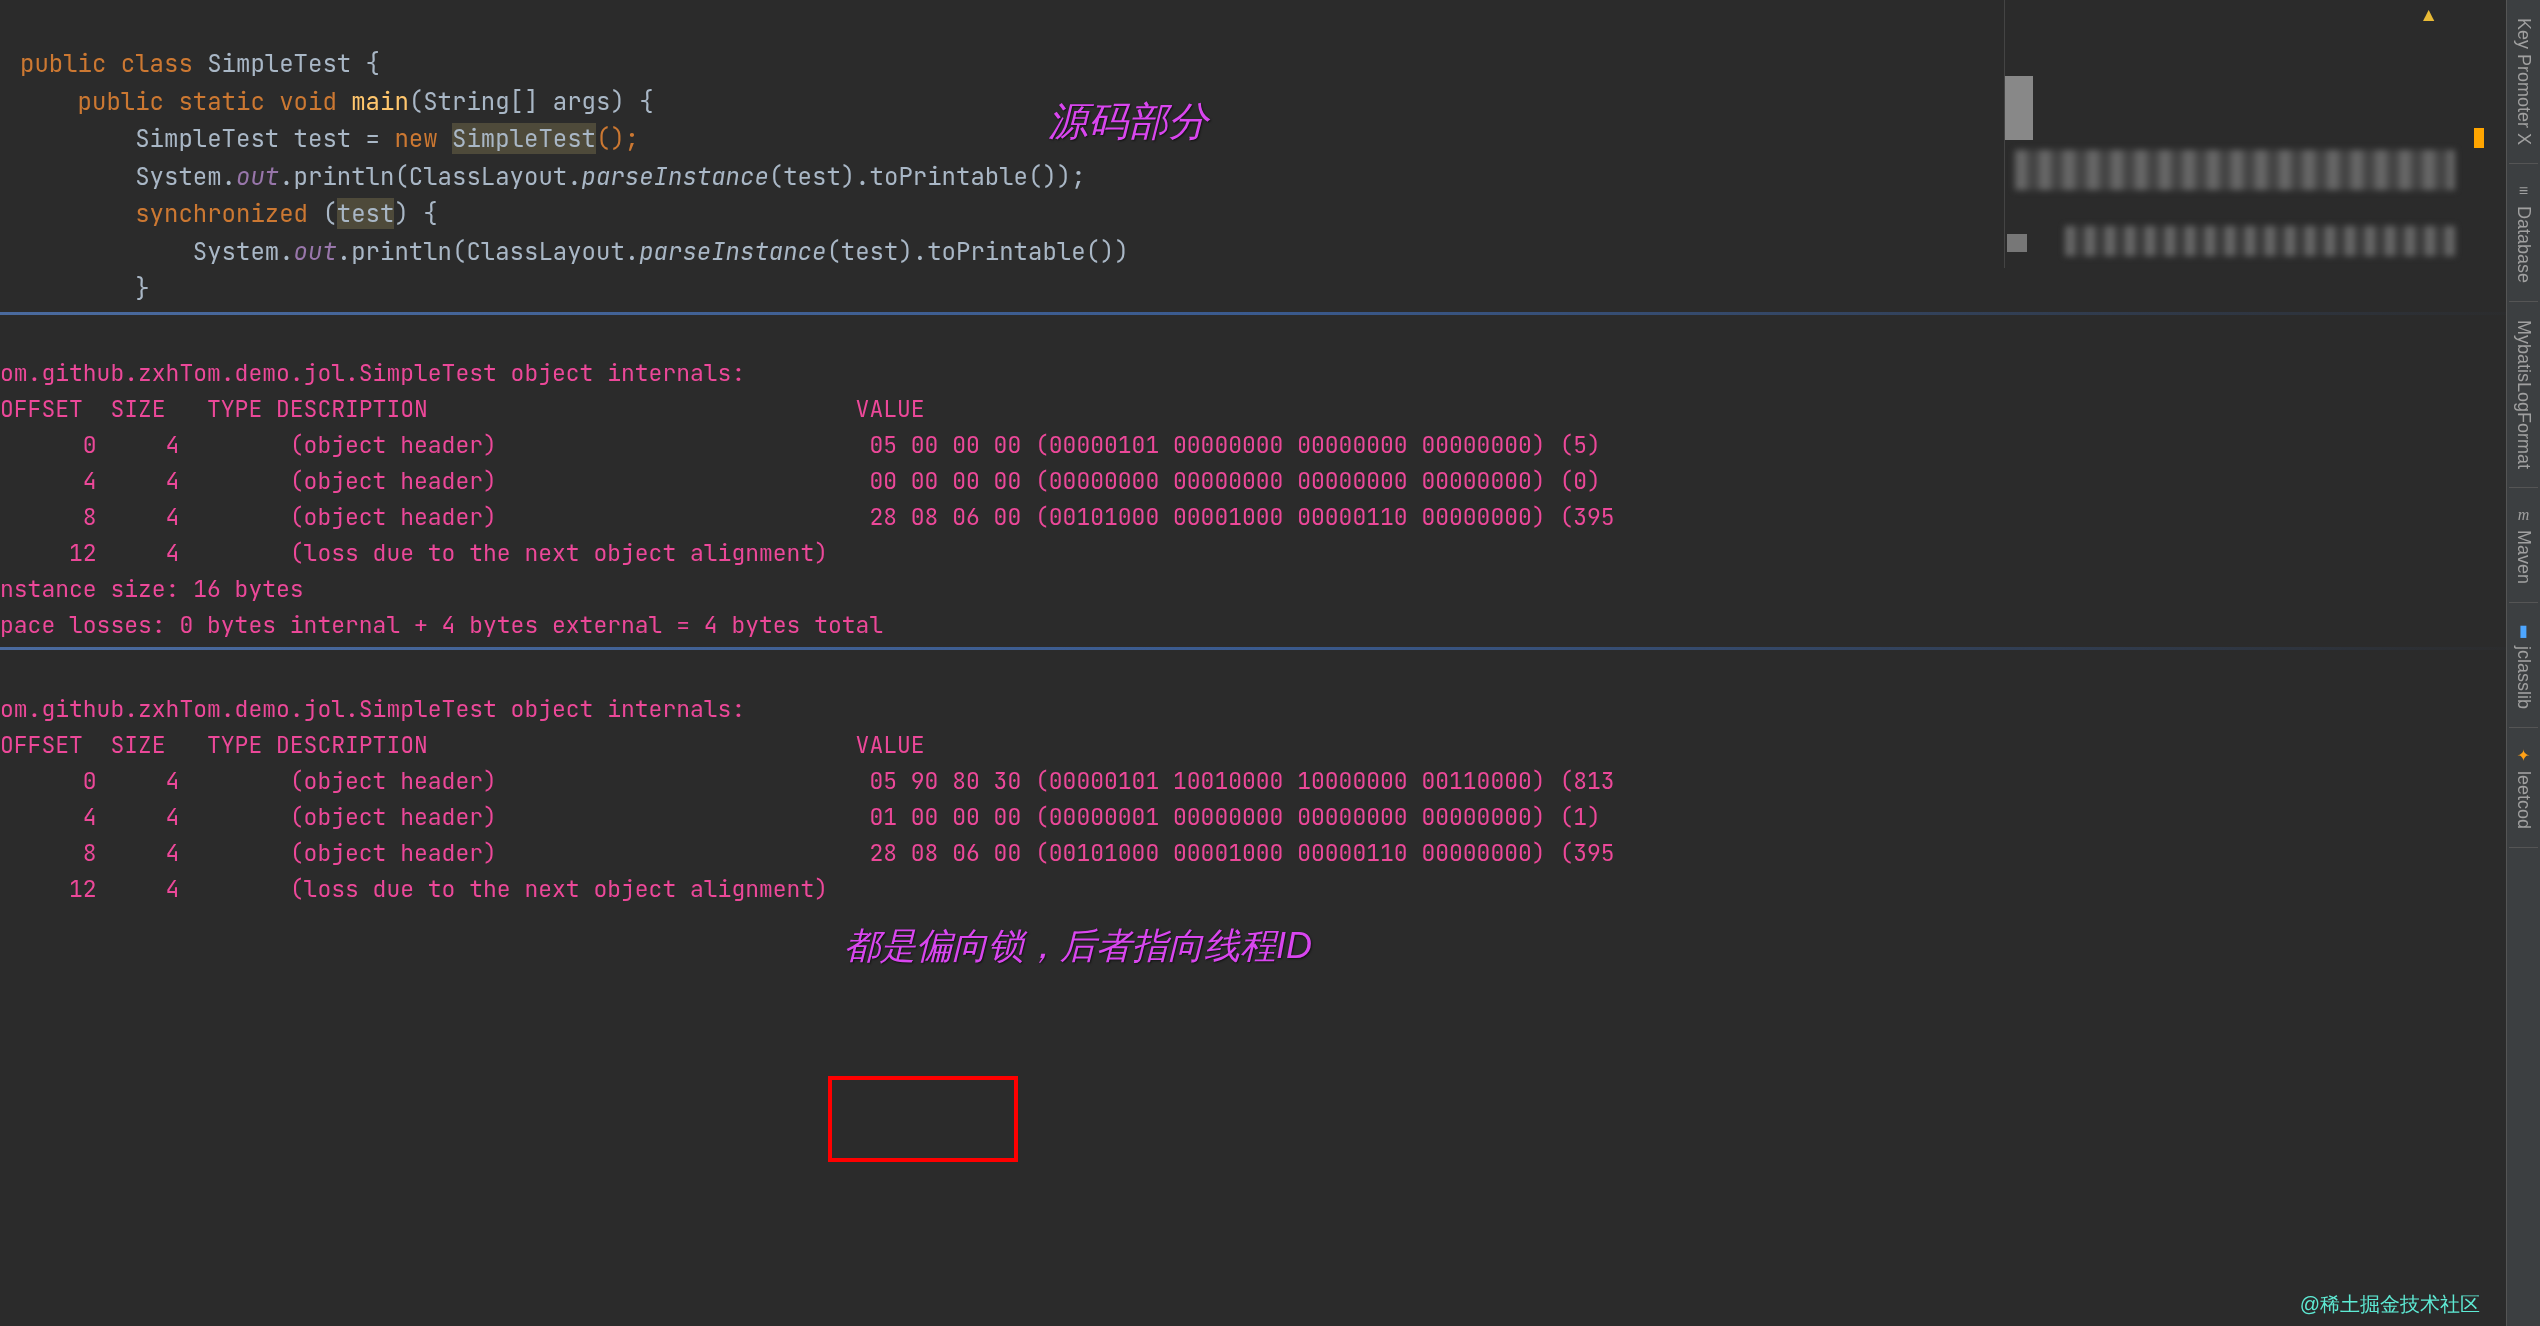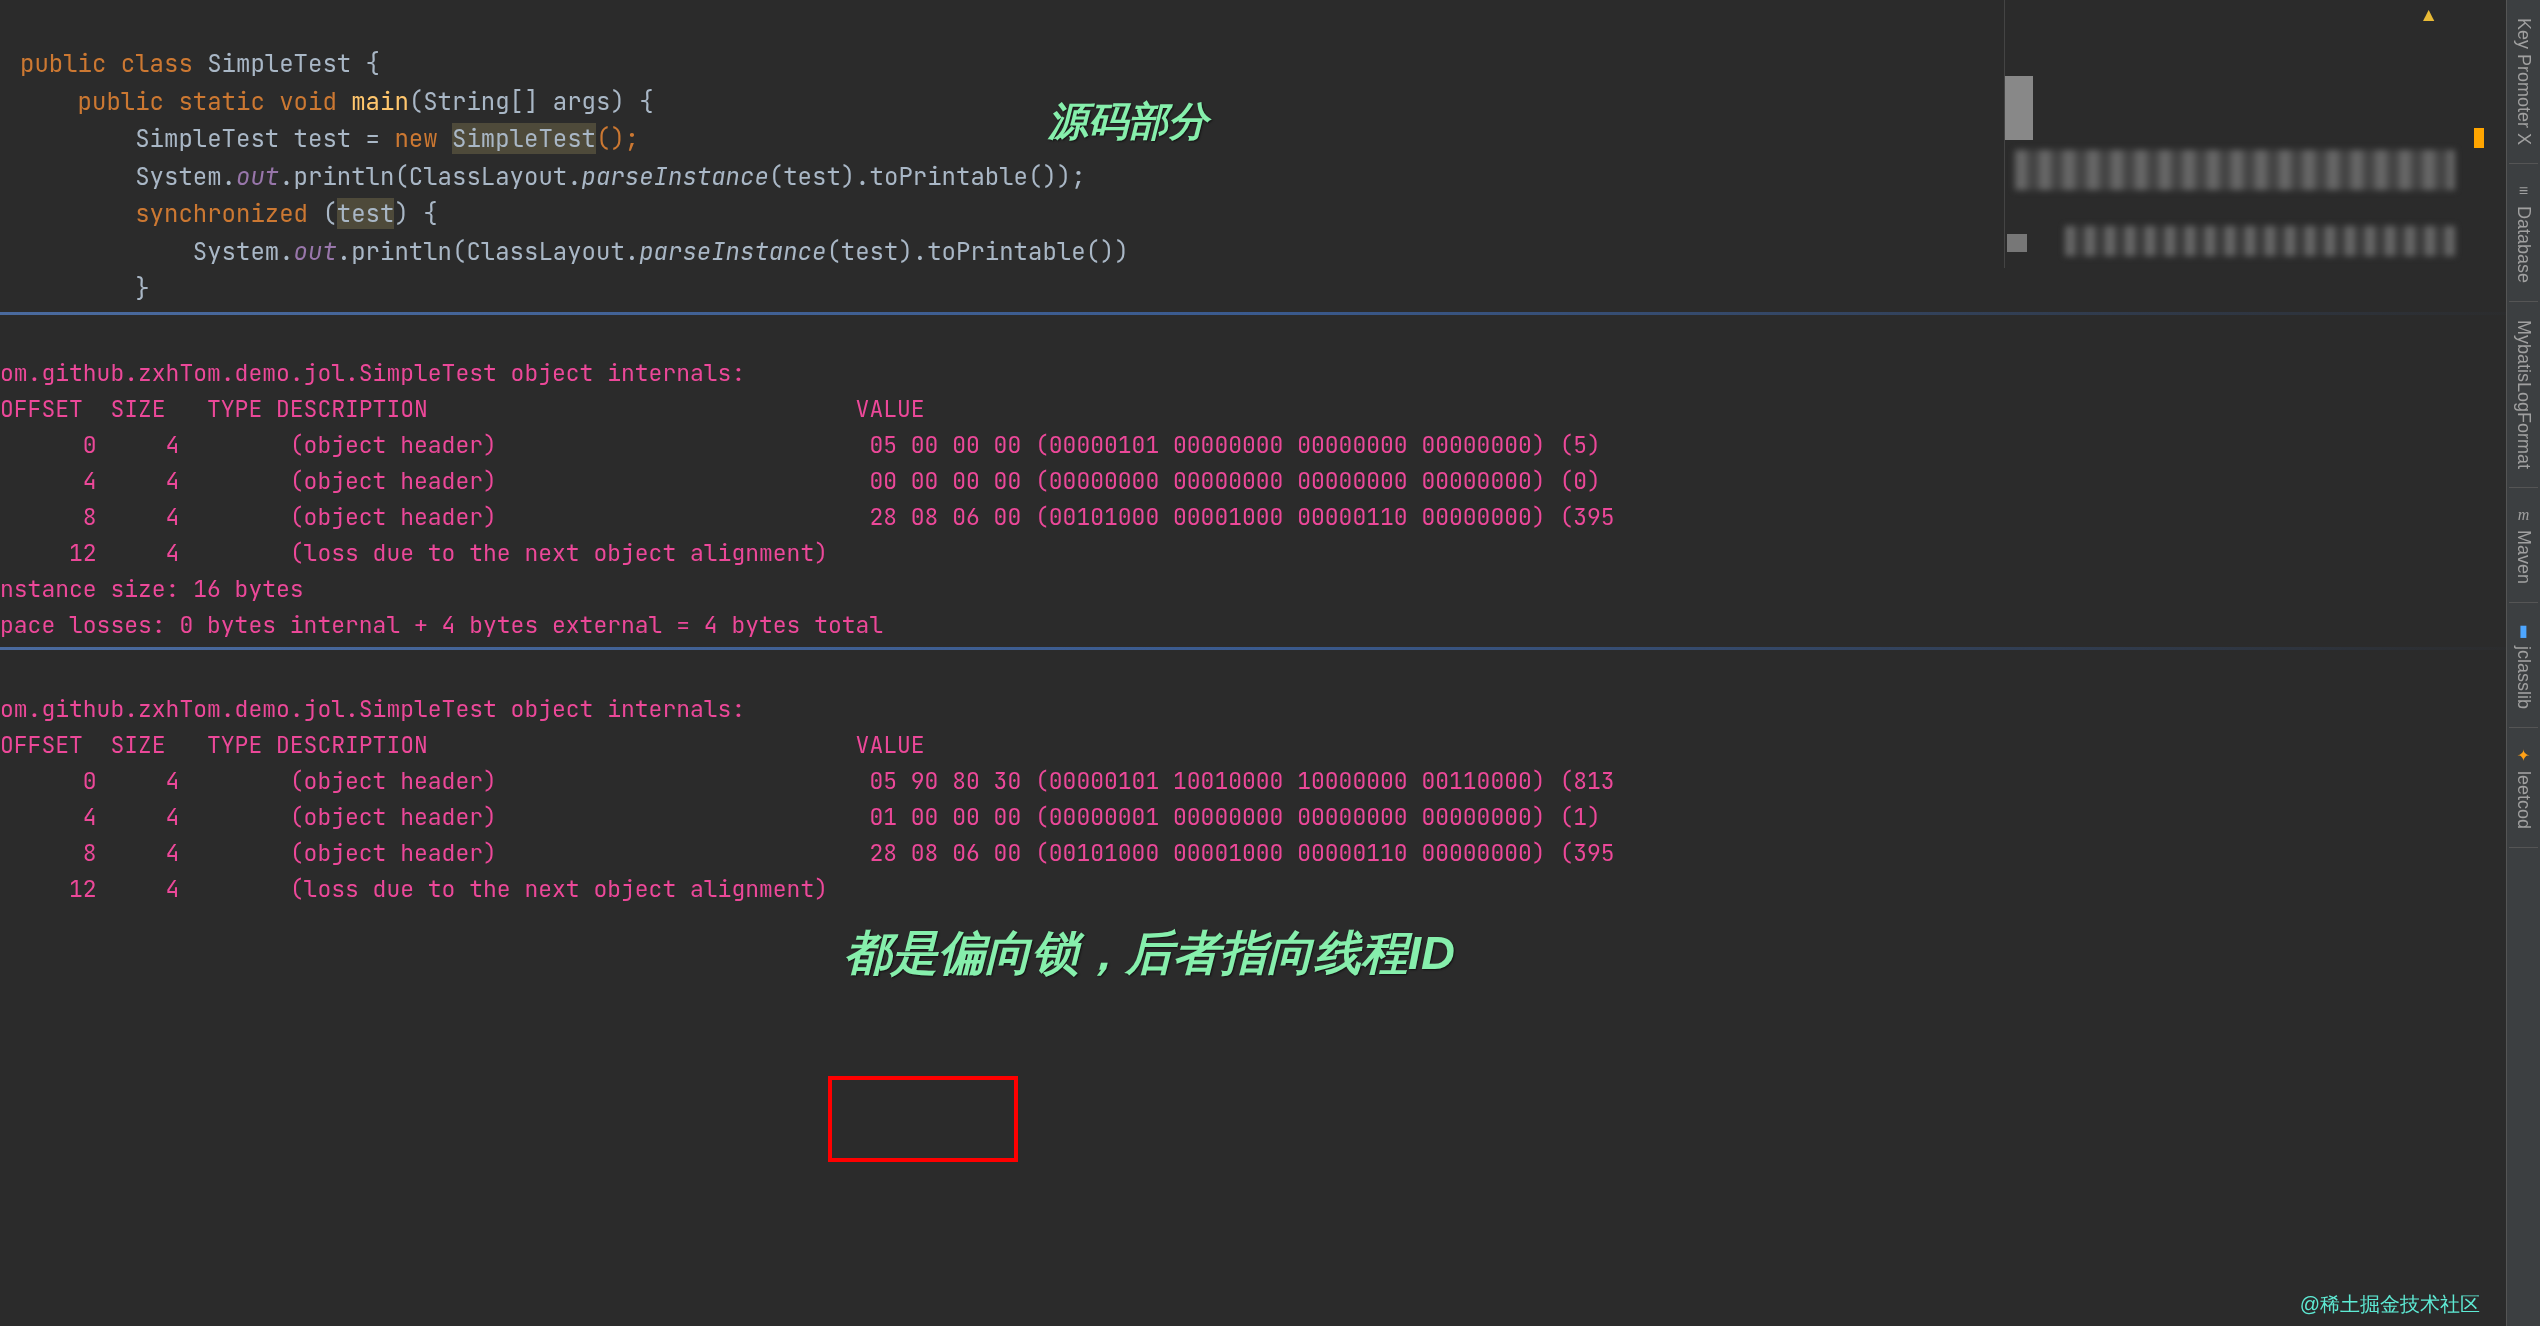--- a/index.html
+++ b/index.html
@@ -43,22 +43,22 @@
 }
 .indicator-bar {
   position: absolute;
   right: 0;
   top: 128px;
   width: 10px;
   height: 20px;
   background: #ffa500;
 }
 .annotation-red {
-  color: #86efac;
-  font-weight: bold;
+  color: #d946ef;
+  font-weight: normal;
   font-style: italic;
   text-shadow: 1px 1px 2px rgba(0,0,0,0.6);
   font-family: 'SimHei', sans-serif;
   position: absolute;
 }
 .pixelated-block {
   position: absolute;
   background: #555;
 }
 .separator-blue {
@@ -152,21 +152,21 @@
 <span>om.github.zxhTom.demo.jol.SimpleTest object internals:</span>
 <span>OFFSET  SIZE   TYPE DESCRIPTION                               VALUE</span>
 <span>      0     4        (object header)                           05 00 00 00 (00000101 00000000 00000000 00000000) (5)</span>
 <span>      4     4        (object header)                           00 00 00 00 (00000000 00000000 00000000 00000000) (0)</span>
 <span>      8     4        (object header)                           28 08 06 00 (00101000 00001000 00000110 00000000) (395</span>
 <span>     12     4        (loss due to the next object alignment)</span>
 <span>nstance size: 16 bytes</span>
 <span>pace losses: 0 bytes internal + 4 bytes external = 4 bytes total</span>
 </div>
 
-<div class="annotation-red" style="left:844px; top:922px; font-size:47px;">都是偏向锁，后者指向线程ID</div>
+<div class="annotation-red" style="left:844px; top:922px; font-size:36px;">都是偏向锁，后者指向线程ID</div>
 
 <div class="separator-blue"></div>
 
 <div class="console-output">
 <span>om.github.zxhTom.demo.jol.SimpleTest object internals:</span>
 <span>OFFSET  SIZE   TYPE DESCRIPTION                               VALUE</span>
 <span>      0     4        (object header)                           05 90 80 30 (00000101 10010000 10000000 00110000) (813</span>
 <span>      4     4        (object header)                           01 00 00 00 (00000001 00000000 00000000 00000000) (1)</span>
 <span>      8     4        (object header)                           28 08 06 00 (00101000 00001000 00000110 00000000) (395</span>
 <span>     12     4        (loss due to the next object alignment)</span>

